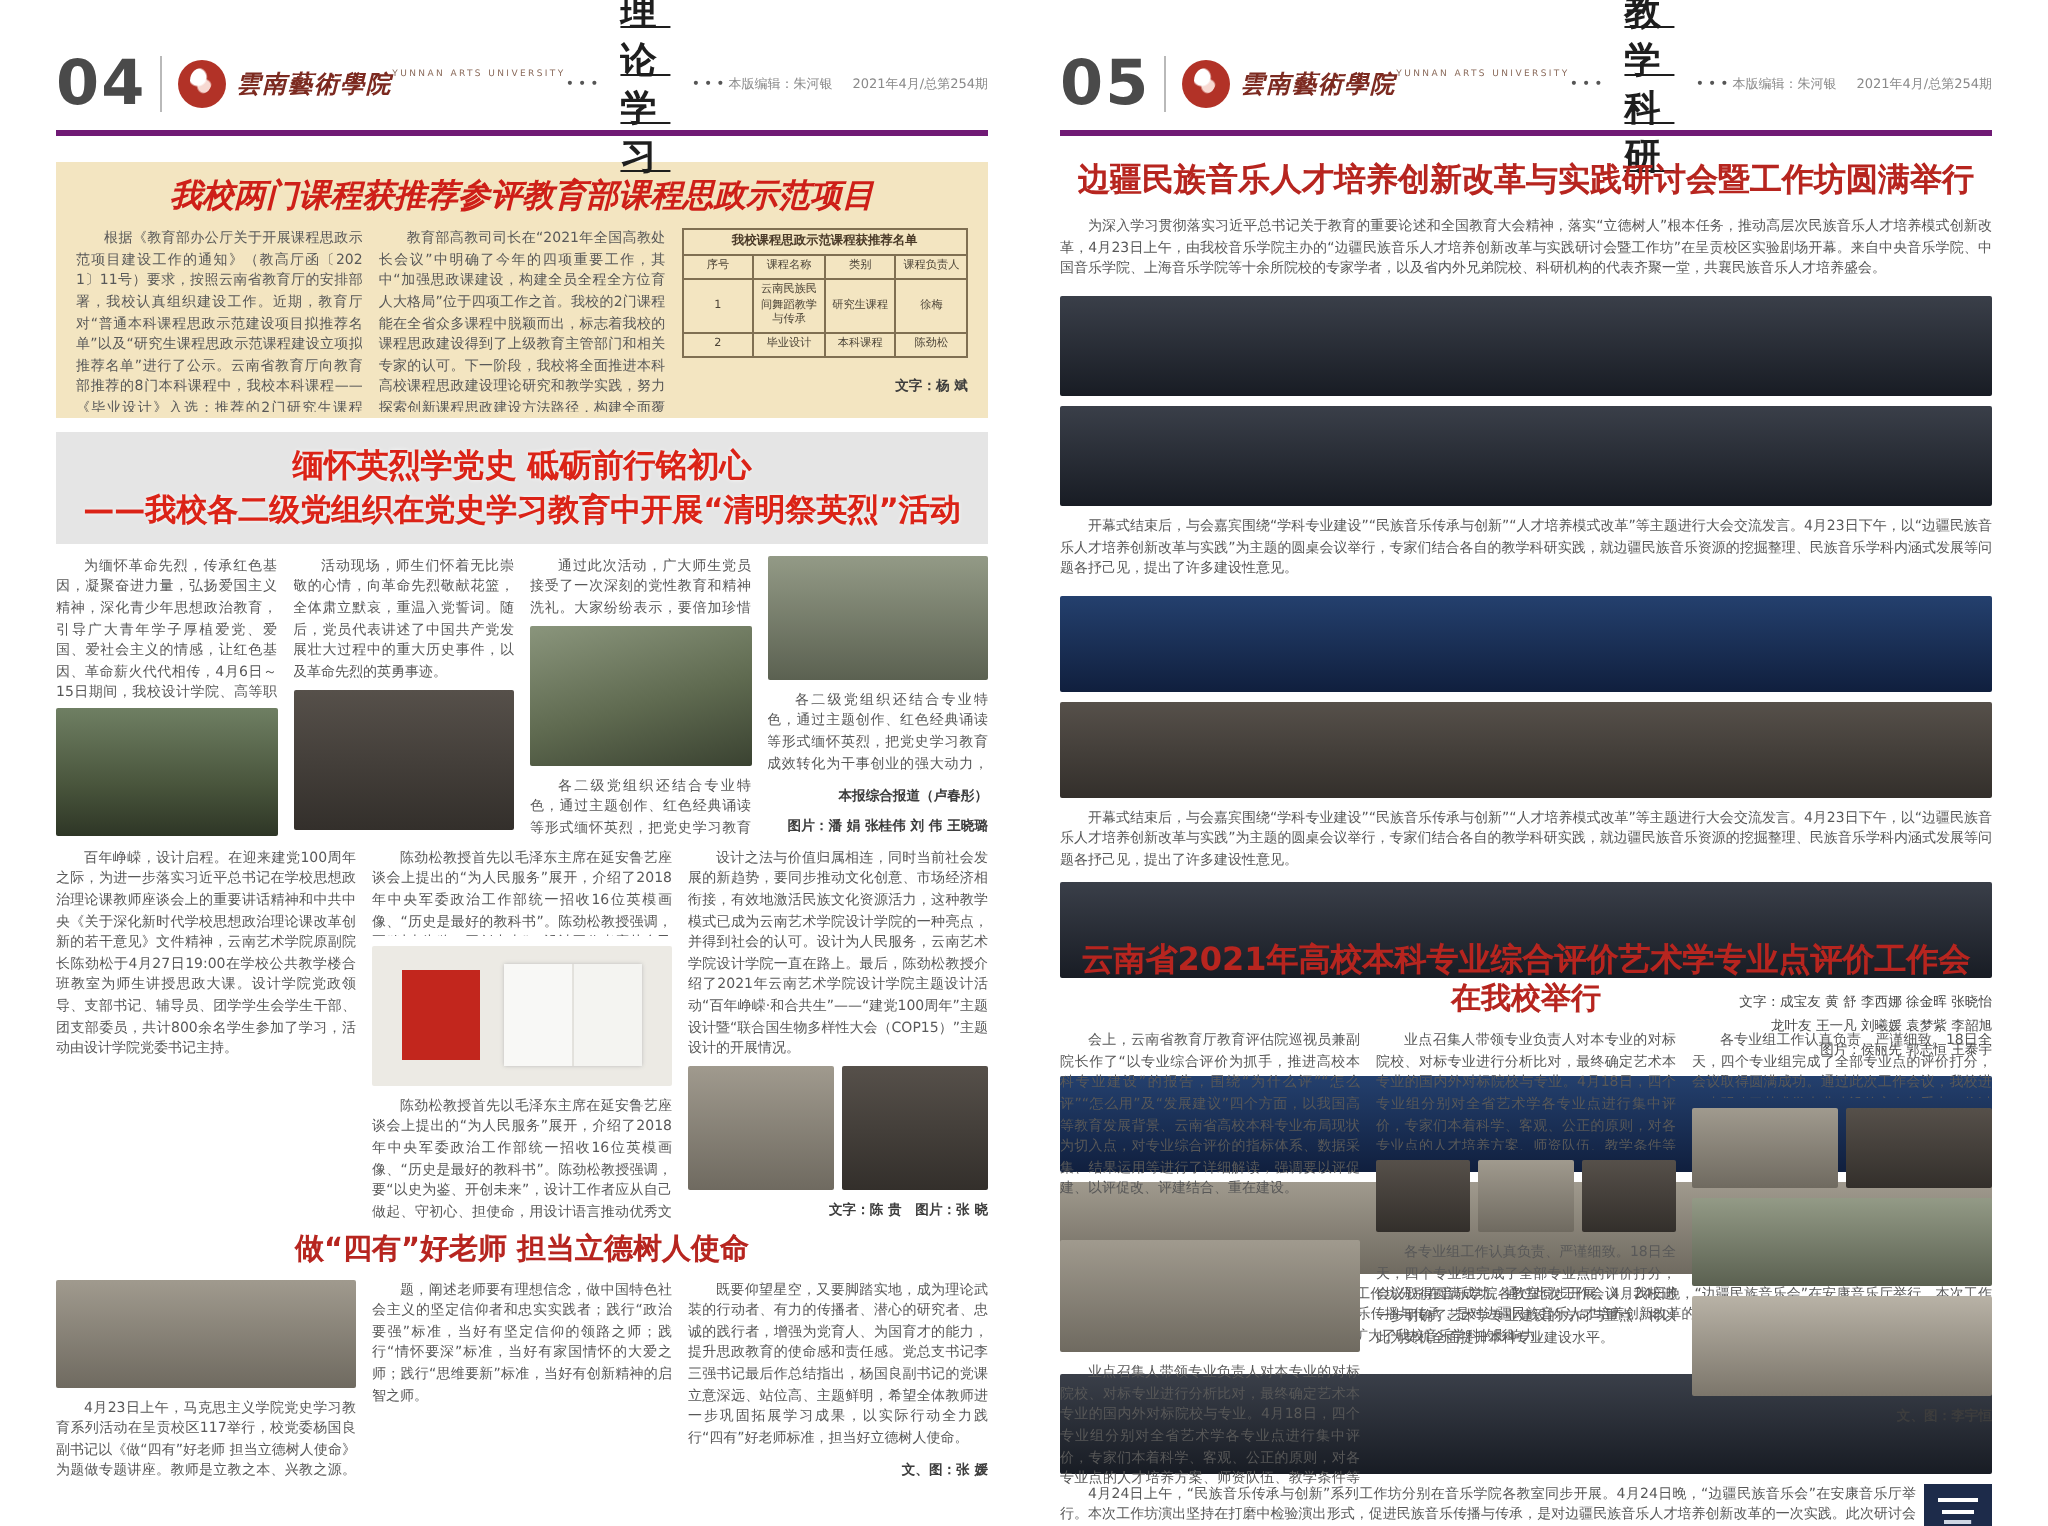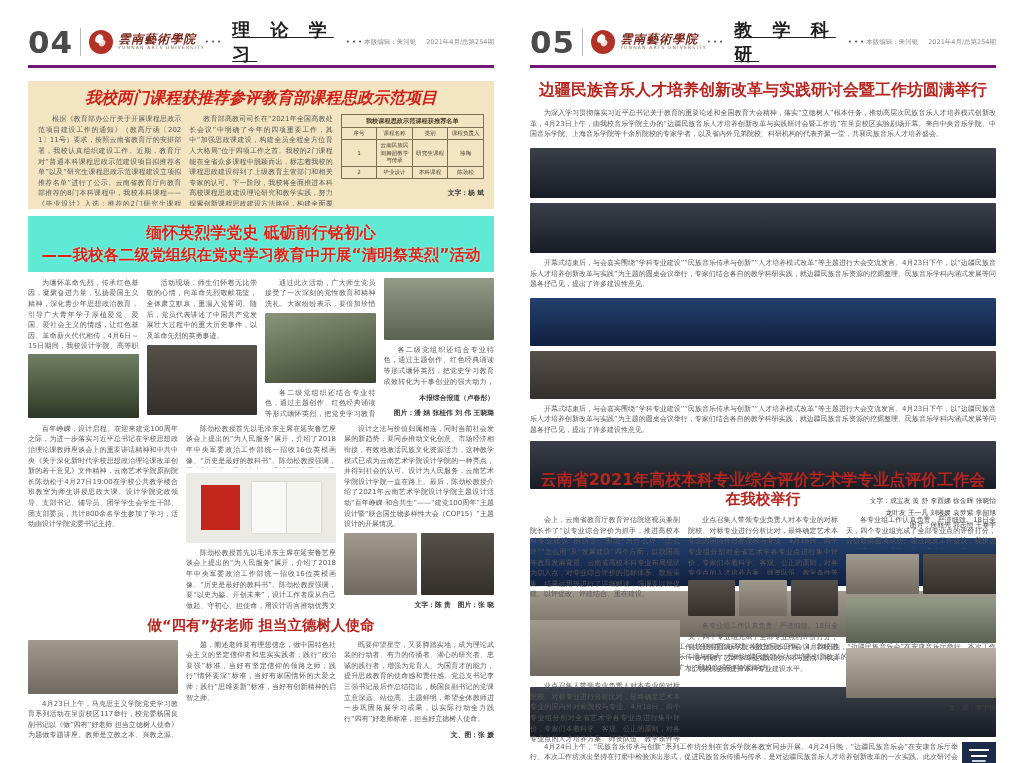--- a/index.html
+++ b/index.html
@@ -10,21 +10,21 @@
 
   
   .hdr{display:flex;align-items:center;height:40px;border-bottom:3px solid #701a75;padding-bottom:3px;}
   .pageno{font-size:31px;font-weight:bold;color:#4a4a4a;letter-spacing:1px;line-height:1;}
   .hdr-sep{width:1px;height:28px;background:#b9b9b9;margin:0 8px 0 7px;}
   .logo{display:flex;align-items:center;gap:5px;}
   .logo-circle{width:24px;height:24px;border-radius:50%;background:#b23227;position:relative;flex:0 0 auto;}
   .logo-circle::after{content:"";position:absolute;left:6px;top:4px;width:11px;height:13px;border-radius:50%;
       background:radial-gradient(circle at 35% 35%,#ffffff 0 4px,transparent 5px),
                  radial-gradient(circle at 65% 70%,#f7d9d2 0 3px,transparent 4px);}
-  .logo-txt{display:flex;flex-direction:column;line-height:1.05;}
+  .logo-txt{display:flex;flex-direction:row;line-height:1.05;}
   .logo-cn{font-size:12px;font-weight:bold;color:#7c2a20;font-style:italic;letter-spacing:1px;}
   .logo-en{font-size:4.5px;color:#8a6a5a;letter-spacing:1.2px;}
   .hdr-center{flex:1;display:flex;justify-content:center;align-items:center;gap:9px;}
   .dots{font-size:7px;color:#555;letter-spacing:2px;}
   .section-title{font-size:18px;font-weight:bold;color:#1e1e1e;letter-spacing:7px;text-decoration:underline;}
   .hdr-meta{display:flex;gap:10px;align-items:baseline;justify-content:flex-end;}
   .hdr-meta span{font-size:6.5px;color:#8a8a8a;white-space:nowrap;}
 
   
   .headline{color:#b7251f;font-weight:bold;text-align:center;margin:0;}
@@ -55,21 +55,21 @@
   .a1{margin-top:13px;background:#f3e5c1;box-sizing:border-box;height:128px;padding:7px 10px;overflow:hidden;}
   .a1 .headline{color:#ce1f18;font-style:italic;}
   .a1 .cols{margin-top:6px;height:92px;}
   table.reco{border-collapse:collapse;width:100%;table-layout:fixed;}
   table.reco td{border:1px solid #7f6f52;font-size:5.6px;color:#4c4437;text-align:center;
       padding:2px 1px;overflow:hidden;line-height:1.3;}
   table.reco .t-title td{font-weight:bold;font-size:6.2px;color:#4a3a28;}
   .a1-credit{margin-top:4px;}
 
   
-  .a2-banner{margin-top:7px;background:#5eead4;padding:5px 4px;}
+  .a2-banner{margin-top:7px;background:#e5e5e5;padding:5px 4px;}
   .a2-banner .bh{color:#db2317;font-weight:bold;text-align:center;margin:0;line-height:1.45;
       text-shadow:0 0 2px rgba(255,255,255,.8);}
   .bh1{font-size:16px;} .bh2{font-size:15.5px;}
   .a2-cols{margin-top:6px;height:140px;}
 
   
   .a3-headline{margin-top:8px;}
   .a3-cols{margin-top:6px;height:186px;}
 
   

